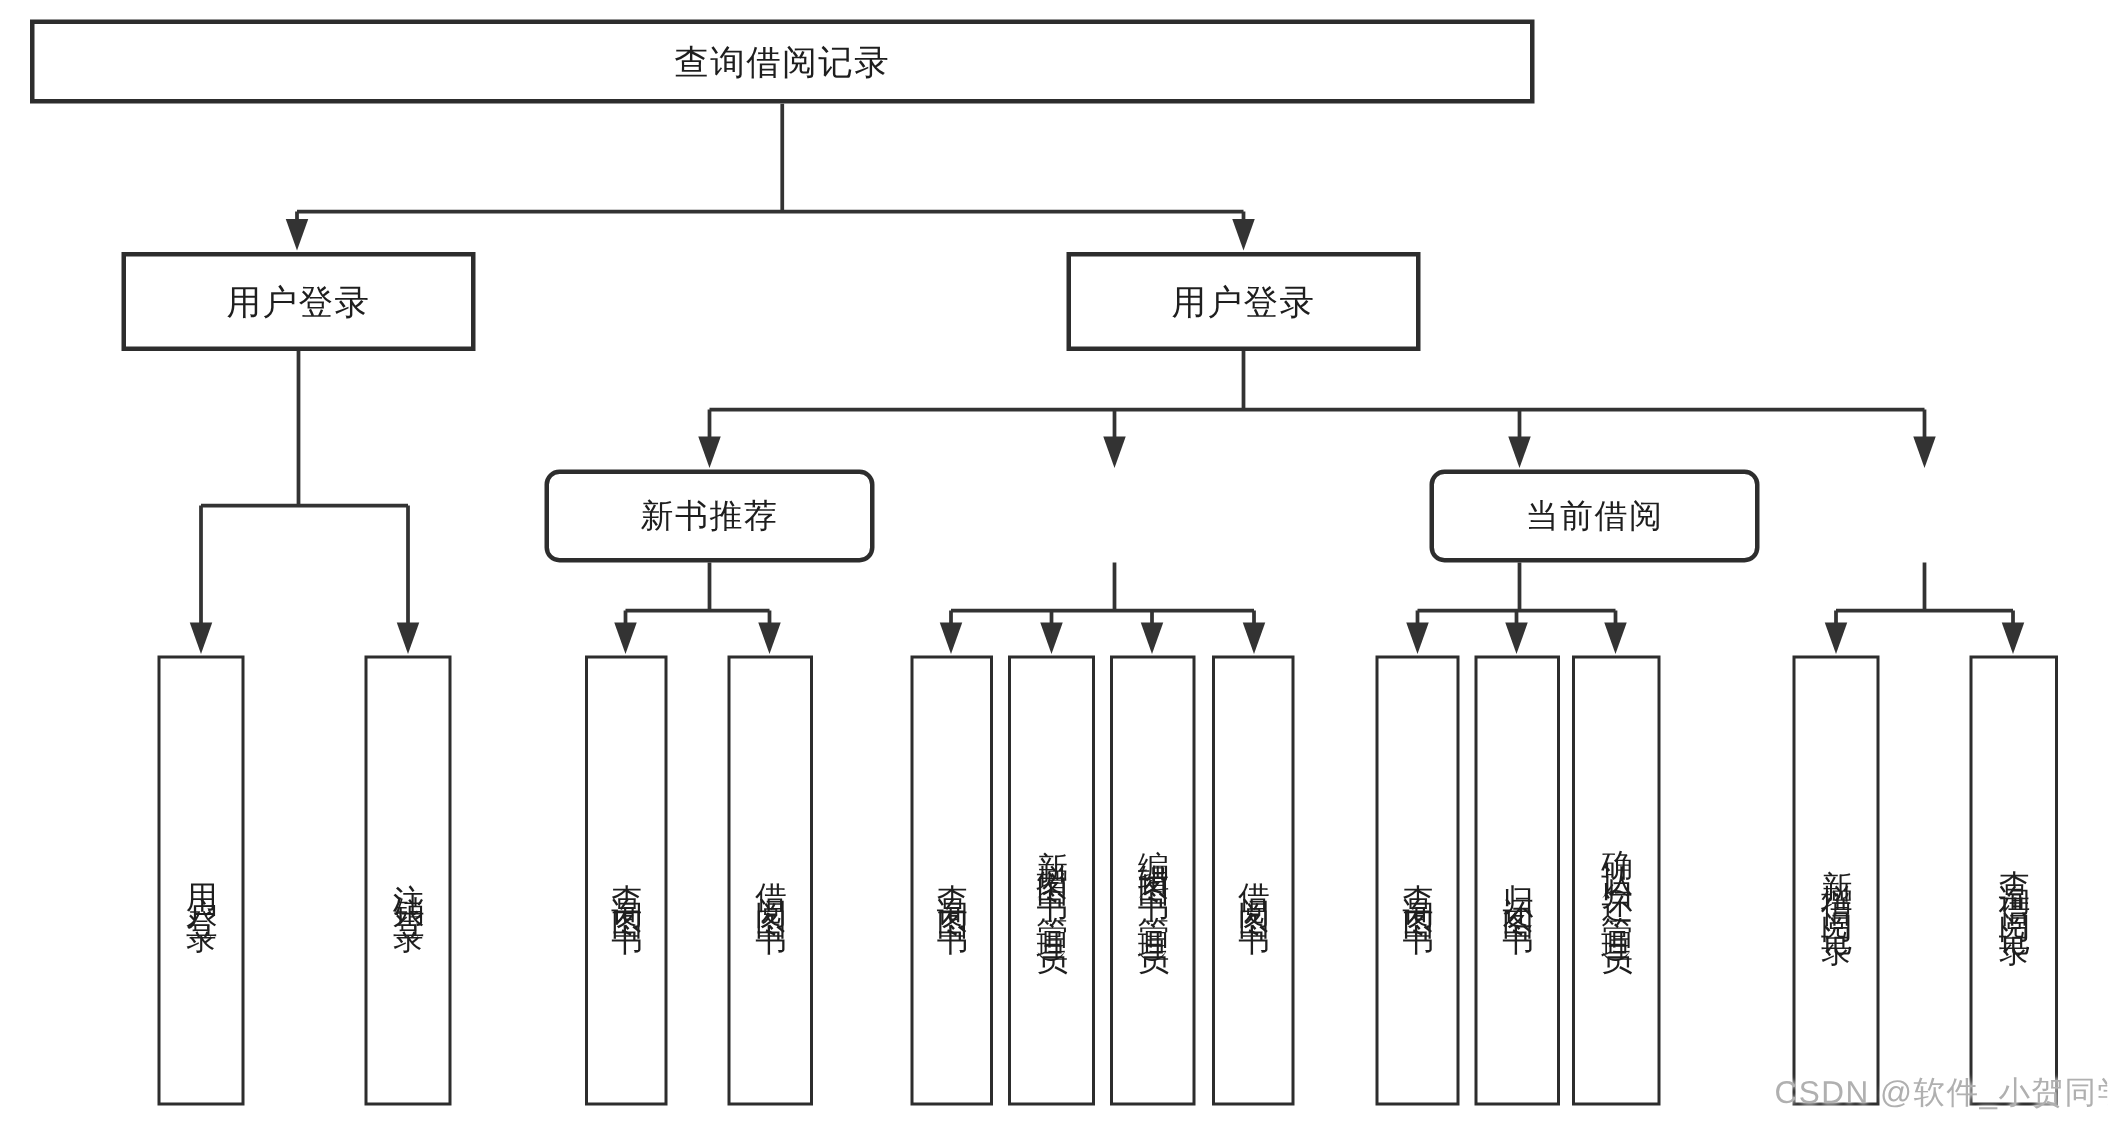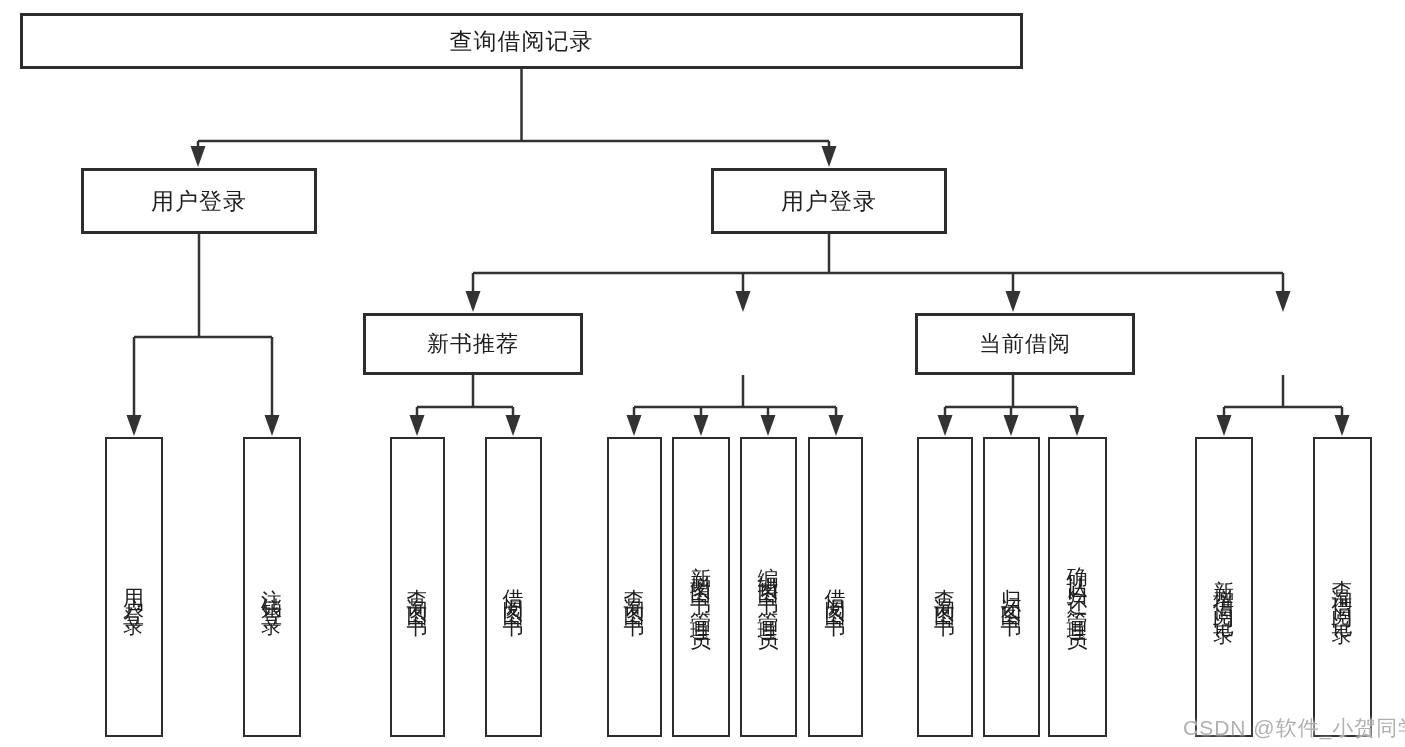--- a/index.html
+++ b/index.html
@@ -24,21 +24,21 @@
     border: 3px solid #2d2d2d;
     display: flex;
     align-items: center;
     justify-content: center;
     text-align: center;
     letter-spacing: 1px;
     line-height: 1;
   }
   .lvl1 { left: 20px; top: 13px; width: 1003px; height: 56px; font-size: 23px; }
   .lvl2 { top: 168px; width: 236px; height: 66px; font-size: 23px; }
-  .lvl3 { top: 313px; width: 220px; height: 62px; font-size: 22px; }
+  .lvl3 { top: 313px; width: 220px; height: 62px; font-size: 22px; border-radius: 10px; }
   .leaf {
     top: 437px;
     height: 300px;
     border-width: 2.5px;
     writing-mode: vertical-rl;
     text-orientation: mixed;
     font-size: 21px;
     letter-spacing: 9px;
     line-height: 1;
     padding-top: 6px;
@@ -129,21 +129,21 @@
       <polygon points="1334.5,415 1349.5,415 1342,436"></polygon>
     </g>
   </svg>
 
   <div class="box lvl1">查询借阅记录</div>
 
   <div class="box lvl2" style="left:81px;">用户登录</div>
   <div class="box lvl2" style="left:711px;">用户登录</div>
 
   <div class="box lvl3" style="left:363px;">新书推荐</div>
-  <div class="box lvl3" style="left:915px;font-family:Liberation Serif, serif;">当前借阅</div>
+  <div class="box lvl3" style="left:953px;font-family:Liberation Serif, serif;">当前借阅</div>
 
   <div class="box leaf" style="left:105px;width:58px;">用户登录</div>
   <div class="box leaf" style="left:243px;width:58px;">注销登录</div>
 
   <div class="box leaf" style="left:390px;width:55px;">查询图书</div>
   <div class="box leaf" style="left:485px;width:57px;">借阅图书</div>
 
   <div class="box leaf" style="left:607px;width:55px;">查询图书</div>
   <div class="box leaf" style="left:672px;width:58px;">新增图书（管理员）</div>
   <div class="box leaf" style="left:740px;width:57px;">编辑图书（管理员）</div>

